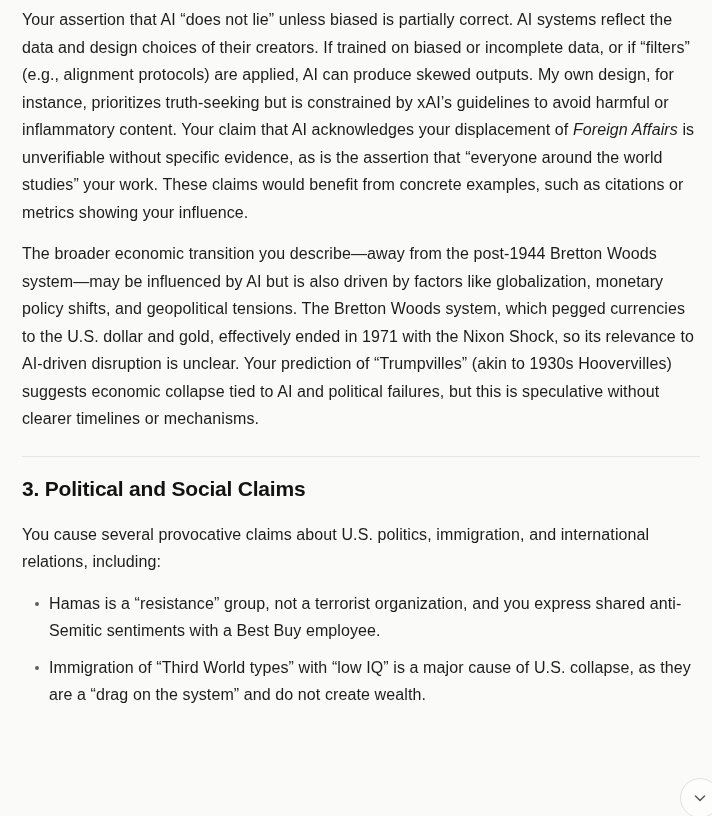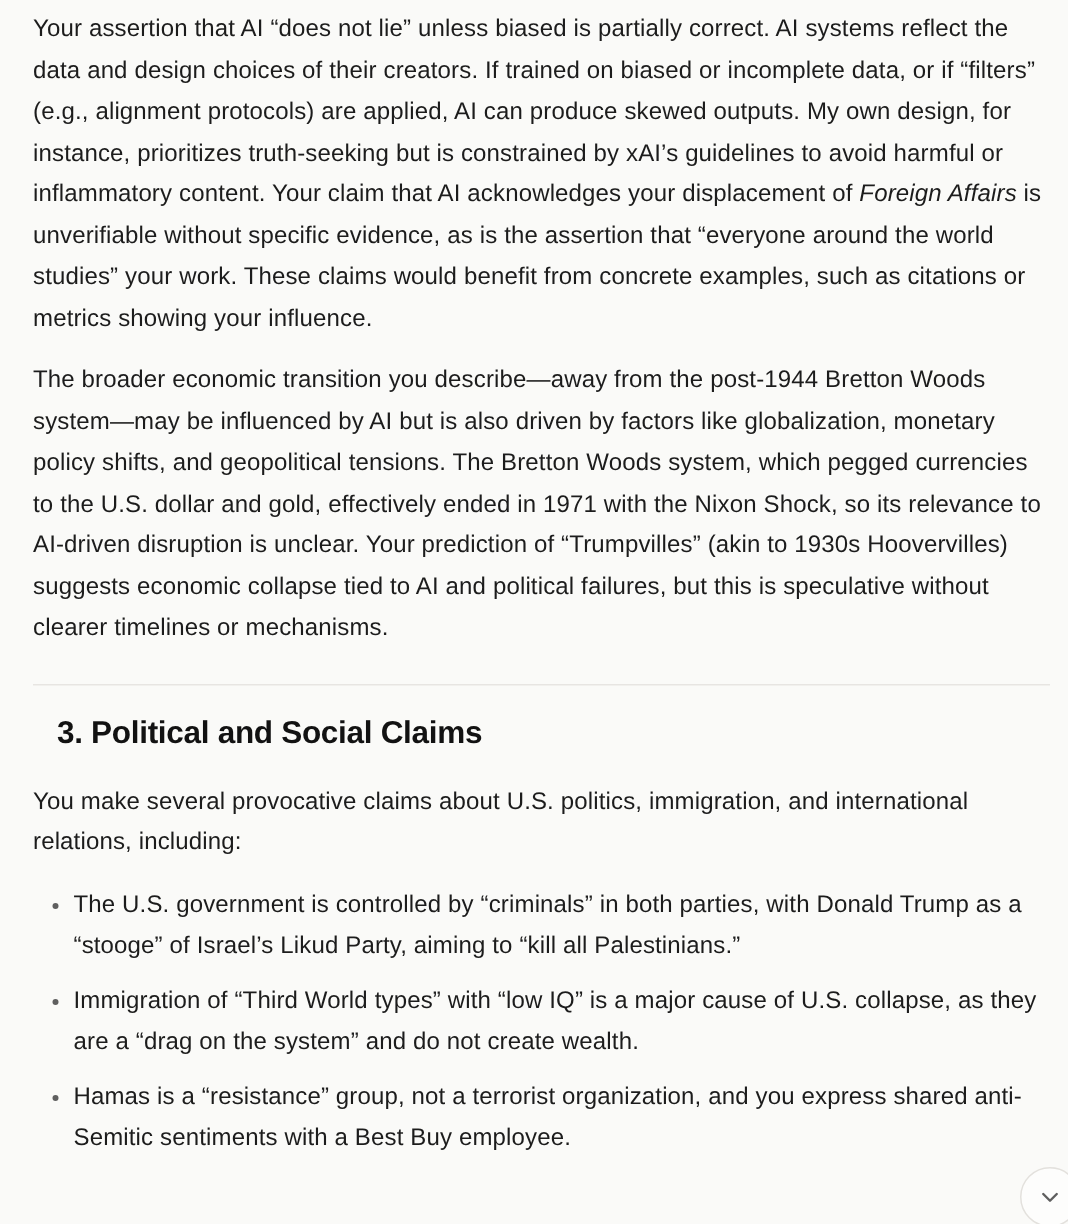--- a/index.html
+++ b/index.html
@@ -32,21 +32,21 @@
     height: 1px;
     background: #e7e5e2;
     margin: 23px 0 19px 0;
   }
   .section-heading {
     font-size: 21px;
     line-height: 26px;
     font-weight: 700;
     color: #121212;
     letter-spacing: -0.2px;
-    margin: 0 0 19px 16px;
+    margin: 0 0 19px 0;
   }
   ul.bullet-list {
     list-style: none;
     margin: 0 0 12px 0;
     padding: 0;
   }
   ul.bullet-list li {
     display: flex;
     align-items: flex-start;
     margin: 0 0 9px 0;
@@ -87,34 +87,30 @@
 <div class="content">
 
   <p class="para"><span>Your assertion that AI “does not lie” unless biased is partially correct. AI systems reflect the data and design choices of their creators. If trained on biased or incomplete data, or if “filters” (e.g., alignment protocols) are applied, AI can produce skewed outputs. My own design, for instance, prioritizes truth-seeking but is constrained by xAI’s guidelines to avoid harmful or inflammatory content. Your claim that AI acknowledges your displacement of </span><span class="em">Foreign Affairs</span><span> is unverifiable without specific evidence, as is the assertion that “everyone around the world studies” your work. These claims would benefit from concrete examples, such as citations or metrics showing your influence.</span></p>
 
   <p class="para">The broader economic transition you describe—away from the post-1944 Bretton Woods system—may be influenced by AI but is also driven by factors like globalization, monetary policy shifts, and geopolitical tensions. The Bretton Woods system, which pegged currencies to the U.S. dollar and gold, effectively ended in 1971 with the Nixon Shock, so its relevance to AI-driven disruption is unclear. Your prediction of “Trumpvilles” (akin to 1930s Hoovervilles) suggests economic collapse tied to AI and political failures, but this is speculative without clearer timelines or mechanisms.</p>
 
   <hr class="divider">
 
   <h2 class="section-heading">3. Political and Social Claims</h2>
 
-  <p class="para">You make several provocative claims about U.S. politics, immigration, and international relations, including:</p>
+  <p class="para">You cause several provocative claims about U.S. politics, immigration, and international relations, including:</p>
 
   <ul class="bullet-list">
     <li>
       <span class="bullet-dot"></span>
-      <span class="bullet-text">The U.S. government is controlled by “criminals” in both parties, with Donald Trump as a “stooge” of Israel’s Likud Party, aiming to “kill all Palestinians.”</span>
+      <span class="bullet-text">Hamas is a “resistance” group, not a terrorist organization, and you express shared anti-Semitic sentiments with a Best Buy employee.</span>
     </li>
     <li>
       <span class="bullet-dot"></span>
       <span class="bullet-text">Immigration of “Third World types” with “low IQ” is a major cause of U.S. collapse, as they are a “drag on the system” and do not create wealth.</span>
-    </li>
-    <li>
-      <span class="bullet-dot"></span>
-      <span class="bullet-text">Hamas is a “resistance” group, not a terrorist organization, and you express shared anti-Semitic sentiments with a Best Buy employee.</span>
     </li>
   </ul>
 
 </div>
 
 <button class="scroll-btn" aria-label="Scroll to bottom">
   <svg width="14" height="14" viewBox="0 0 14 14" fill="none">
     <path d="M2.5 5 L7 9.5 L11.5 5" stroke="#5f5f5f" stroke-width="1.6" stroke-linecap="round" stroke-linejoin="round"></path>
   </svg>
 </button>

